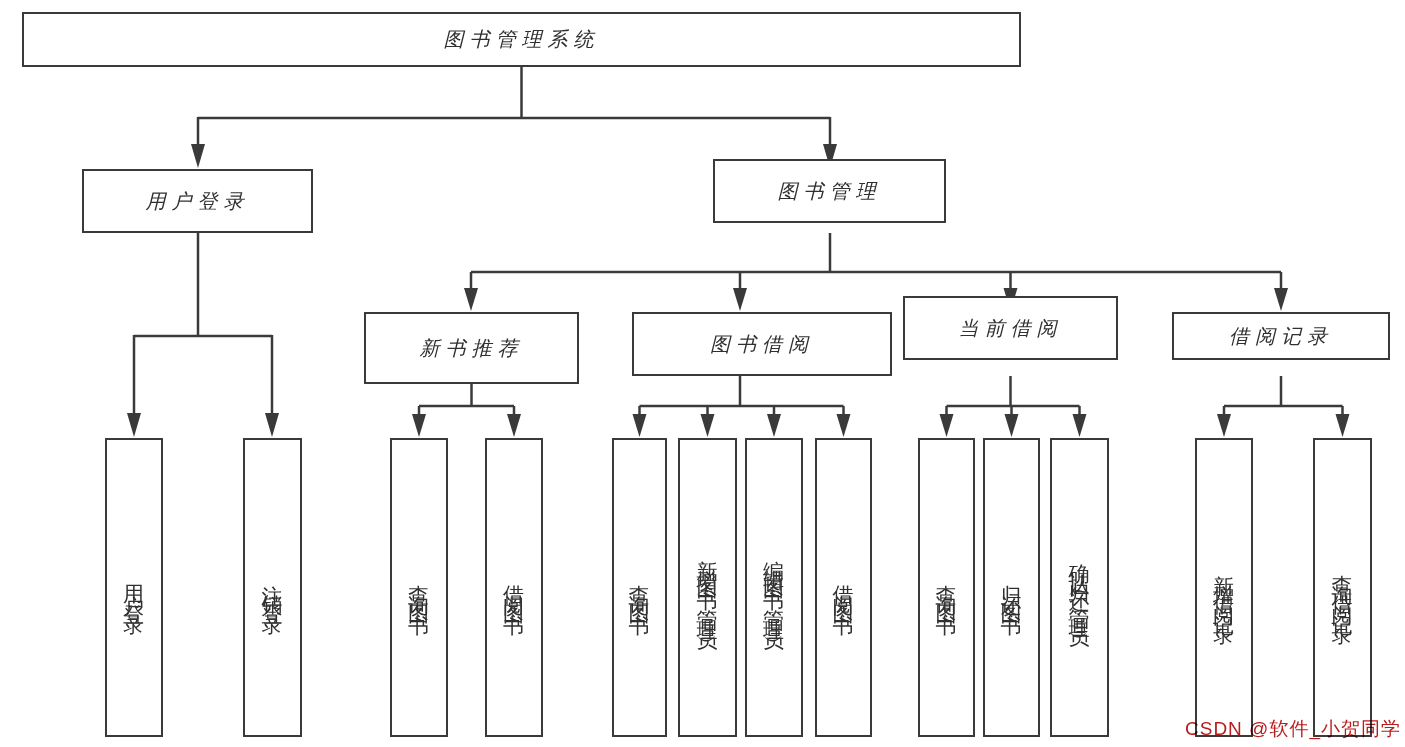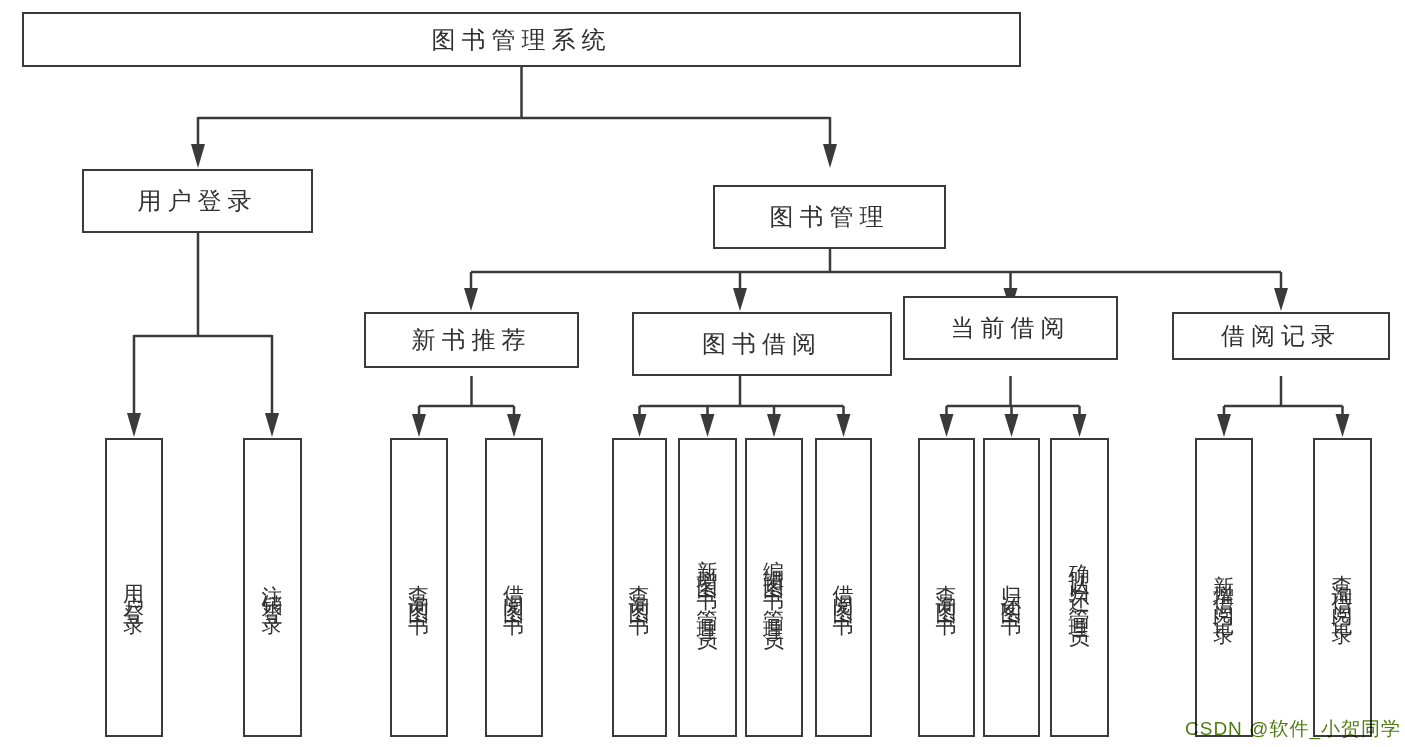--- a/index.html
+++ b/index.html
@@ -9,35 +9,35 @@
     width:1405px;height:747px;
     background:#ffffff;
     font-family:"Liberation Sans","DejaVu Sans",sans-serif;
     overflow:hidden;
   }
   .wires{position:absolute;left:0;top:0;width:1405px;height:747px;pointer-events:none;}
   .hbox{
     position:absolute;box-sizing:border-box;
     border:2.5px solid #3a3a3a;background:#ffffff;
     display:flex;align-items:center;justify-content:center;
-    color:#303030;font-size:24px;letter-spacing:6px;padding-left:0;
-    white-space:nowrap;z-index:2;
+    color:#303030;font-size:20px;letter-spacing:6px;padding-left:0;
+    white-space:nowrap;z-index:2;font-style:italic;
   }
   .leaf{
     position:absolute;box-sizing:border-box;
     top:438px;height:299px;
     border:2.5px solid #3a3a3a;background:#ffffff;
     writing-mode:vertical-rl;text-orientation:mixed;
     display:flex;align-items:center;justify-content:center;
     color:#303030;font-size:21px;letter-spacing:10px;
     line-height:1;z-index:2;
   }
   .watermark{
     position:absolute;left:1185px;top:716px;
-    color:#4d7c0f;font-size:19px;letter-spacing:1px;
+    color:#b91c1c;font-size:19px;letter-spacing:1px;
     white-space:nowrap;z-index:5;mix-blend-mode:multiply;
   }
 </style>
 </head>
 <body>
 
 <div class="canvas">
 
   <svg class="wires" width="1405" height="747" viewBox="0 0 1405 747" stroke="#3a3a3a" stroke-width="2.5" fill="#3a3a3a">
 
@@ -111,23 +111,23 @@
       <path d="M1224,406 L1224,416" fill="none"></path>
       <polygon points="1217,414 1231,414 1224,437" stroke="none"></polygon>
       <path d="M1342.5,406 L1342.5,416" fill="none"></path>
       <polygon points="1335.5,414 1349.5,414 1342.5,437" stroke="none"></polygon>
     </g>
   </svg>
 
   <div class="hbox" style="left:22px;top:12px;width:999px;height:55px;">图书管理系统</div>
 
   <div class="hbox" style="left:82px;top:169px;width:231px;height:64px;">用户登录</div>
-  <div class="hbox" style="left:713px;top:185px;width:233px;height:64px;">图书管理</div>
+  <div class="hbox" style="left:713px;top:159px;width:233px;height:64px;">图书管理</div>
 
-  <div class="hbox" style="left:364px;top:312px;width:215px;height:56px;">新书推荐</div>
+  <div class="hbox" style="left:364px;top:312px;width:215px;height:72px;">新书推荐</div>
   <div class="hbox" style="left:632px;top:312px;width:260px;height:64px;">图书借阅</div>
   <div class="hbox" style="left:903px;top:296px;width:215px;height:64px;">当前借阅</div>
   <div class="hbox" style="left:1172px;top:312px;width:218px;height:48px;">借阅记录</div>
 
   <div class="leaf" style="left:105px;width:58px;">用户登录</div>
   <div class="leaf" style="left:243px;width:59px;">注销登录</div>
 
   <div class="leaf" style="left:390px;width:58px;">查询图书</div>
   <div class="leaf" style="left:485px;width:58px;">借阅图书</div>
 

